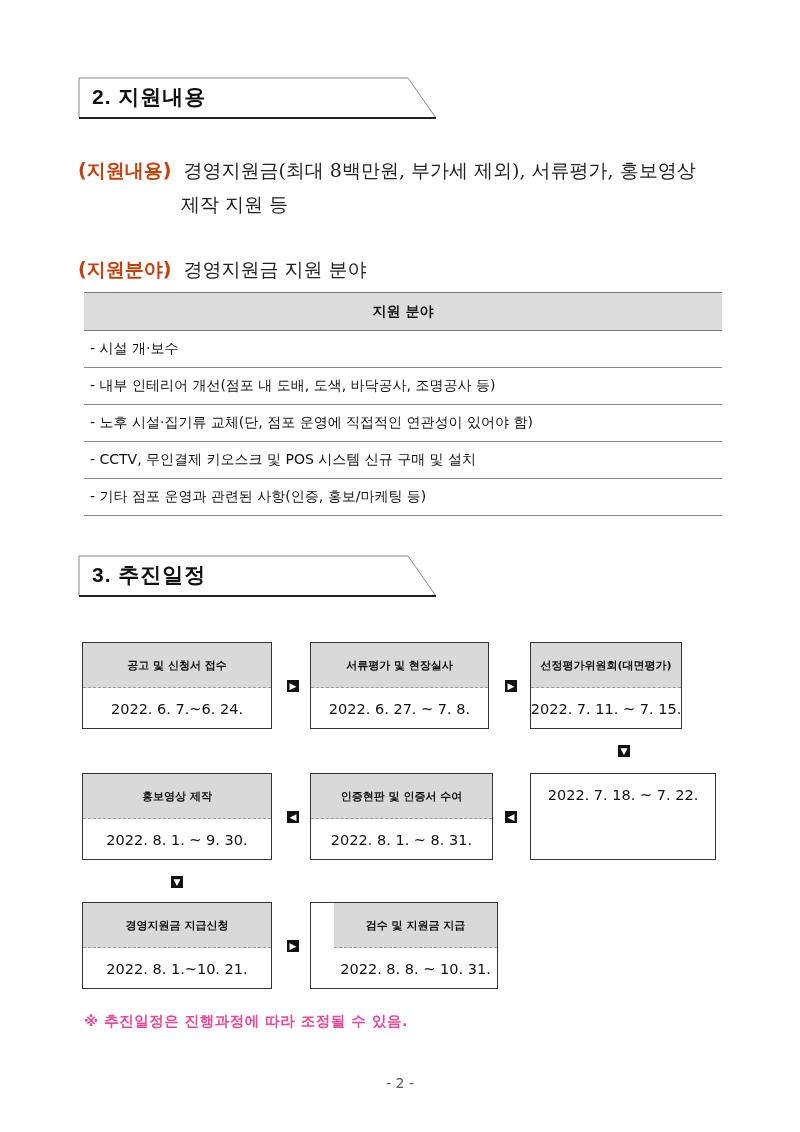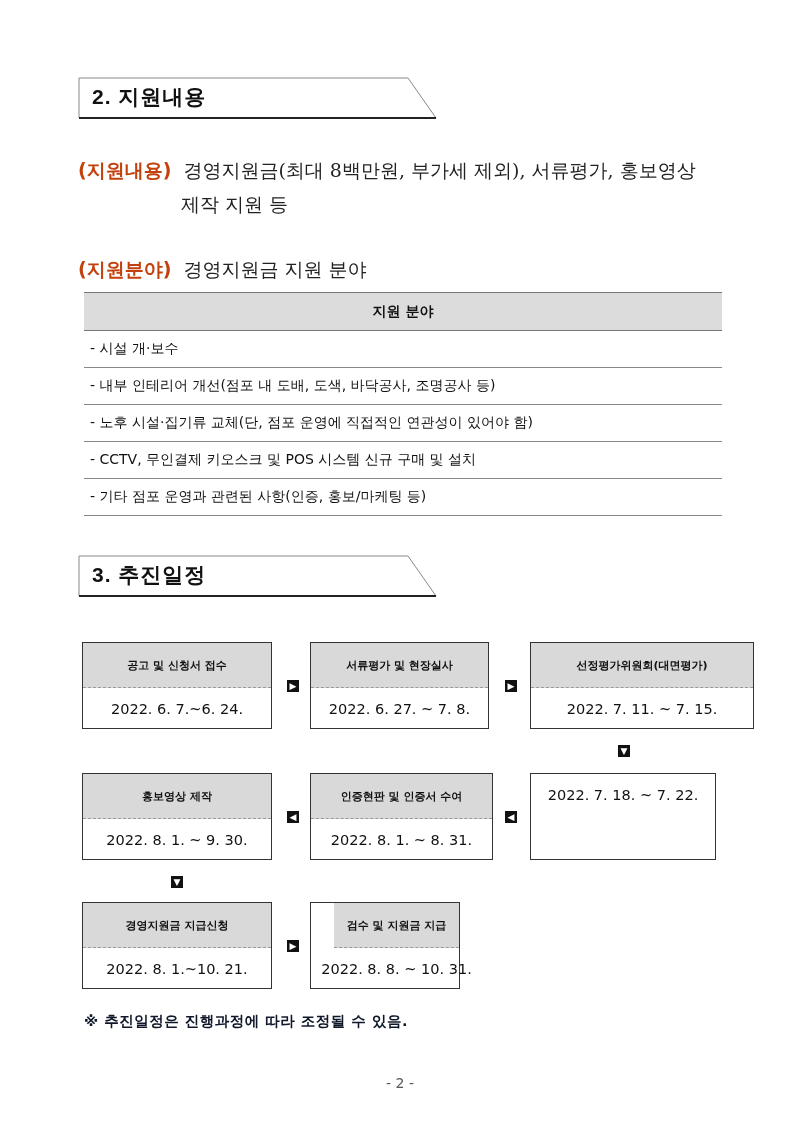--- a/index.html
+++ b/index.html
@@ -11,21 +11,21 @@
   .para .lab { font-family:"DejaVu Sans", sans-serif; font-weight:bold; font-size:19px; color:#c2410c; }
   .para .line2 { position:absolute; left:103px; top:34px; white-space:nowrap; }
   table.area { position:absolute; left:84px; top:292px; width:638px; border-collapse:collapse; font-size:13px; }
   table.area th { background:#dcdcdc; height:35px; font-weight:bold; font-size:14px; border-top:1px solid #777; border-bottom:1px solid #777; }
   table.area td { height:34px; border-bottom:1px solid #888; padding-left:6px; font-size:14px; }
   table.area td .sm { font-size:14px; }
   .box { position:absolute; width:190px; height:87px; border:1.5px solid #333; box-sizing:border-box; background:#fff; }
   .box .hd { height:44px; background:#d9d9d9; border-bottom:1px dashed #999; display:flex; align-items:center; justify-content:center; font-weight:bold; font-size:11px; white-space:nowrap; }
   .box .dt { height:42px; display:flex; align-items:center; justify-content:center; font-size:14.5px; white-space:nowrap; }
   .arr { position:absolute; width:12px; height:12px; background:#111; color:#fff; font-size:9px; line-height:12px; text-align:center; }
-  .note { position:absolute; left:84px; top:1012px; font-size:14.5px; font-weight:bold; color:#0f172a; letter-spacing:0.5px; }
+  .note { position:absolute; left:84px; top:1012px; font-size:14.5px; font-weight:bold; color:#ec4899; letter-spacing:0.5px; }
   .pgno { position:absolute; left:0; width:800px; top:1075px; text-align:center; font-size:14px; color:#555; }
 </style>
 </head>
 <body>
 
 <div class="sec-head" style="top:77px;">
   <svg width="360" height="42">
     <polyline points="1,41 1,1 330,1 358,41" fill="none" stroke="#888" stroke-width="1"></polyline>
     <line x1="1" y1="41" x2="358" y2="41" stroke="#222" stroke-width="2"></line>
   </svg>
@@ -79,21 +79,21 @@
 <div class="box" style="left:82px; top:642px;">
   <div class="hd">공고 및 신청서 접수</div>
   <div class="dt">2022. 6. 7.~6. 24.</div>
 </div>
 <div class="arr" style="left:287px; top:680px;">▶</div>
 <div class="box" style="left:310px; top:642px; width:179px;">
   <div class="hd">서류평가 및 현장실사</div>
   <div class="dt">2022. 6. 27. ~ 7. 8.</div>
 </div>
 <div class="arr" style="left:505px; top:680px;">▶</div>
-<div class="box" style="left:530px; top:642px; width:224px;">
+<div class="box" style="left:530px; top:642px; width:152px;">
   <div class="hd">선정평가위원회(대면평가)</div>
   <div class="dt">2022. 7. 11. ~ 7. 15.</div>
 </div>
 <div class="arr" style="left:618px; top:745px;">▼</div>
 
 <div class="box" style="left:82px; top:773px;">
   <div class="hd">홍보영상 제작</div>
   <div class="dt">2022. 8. 1. ~ 9. 30.</div>
 </div>
 <div class="arr" style="left:287px; top:811px;">◀</div>
@@ -105,20 +105,20 @@
 <div class="box" style="left:530px; top:773px; width:186px;">
   <div class="dt">2022. 7. 18. ~ 7. 22.</div>
 </div>
 <div class="arr" style="left:171px; top:876px;">▼</div>
 
 <div class="box" style="left:82px; top:902px;">
   <div class="hd">경영지원금 지급신청</div>
   <div class="dt">2022. 8. 1.~10. 21.</div>
 </div>
 <div class="arr" style="left:287px; top:940px;">▶</div>
-<div class="box" style="left:310px; top:902px; width:150px;padding-left:23px;">
+<div class="box" style="left:310px; top:902px; width:188px;padding-left:23px;">
   <div class="hd">검수 및 지원금 지급</div>
   <div class="dt">2022. 8. 8. ~ 10. 31.</div>
 </div>
 
 <div class="note">※ 추진일정은 진행과정에 따라 조정될 수 있음.</div>
 
 <div class="pgno">- 2 -</div>
 
 </body></html>

